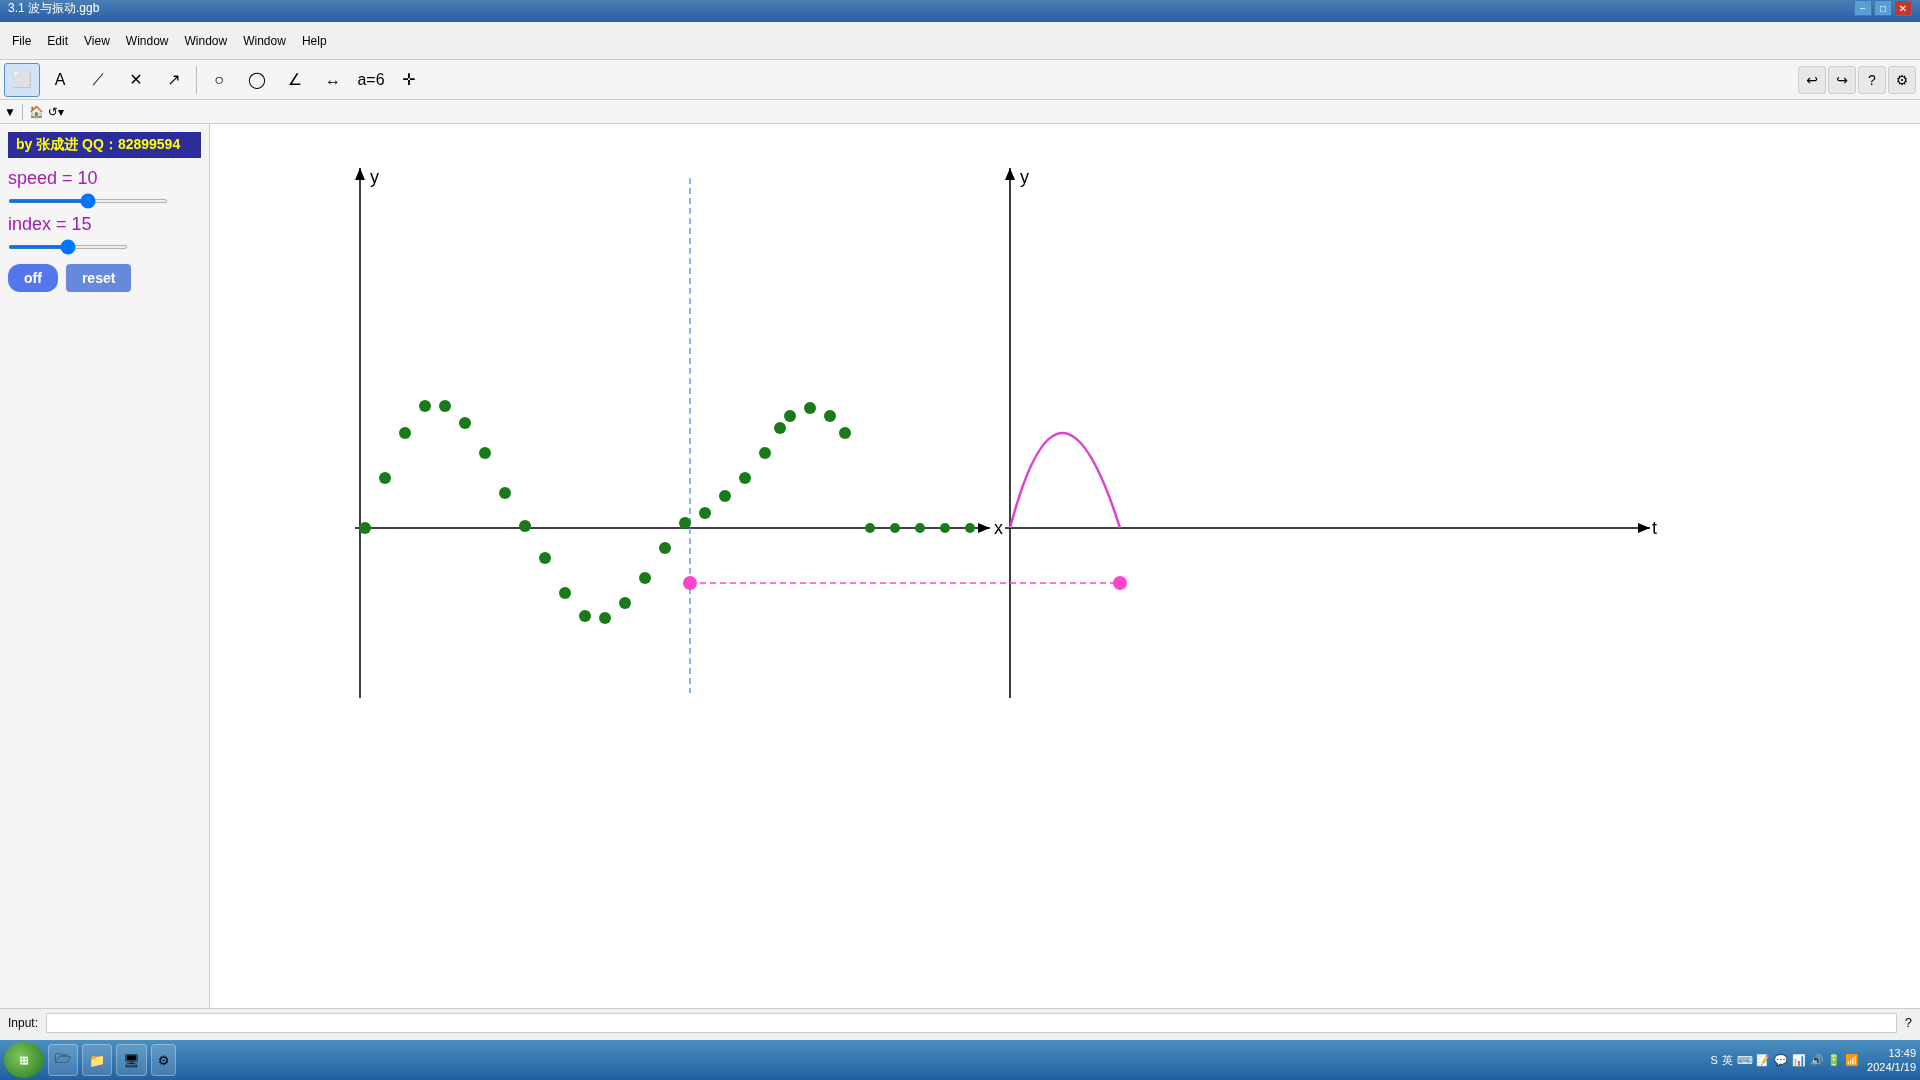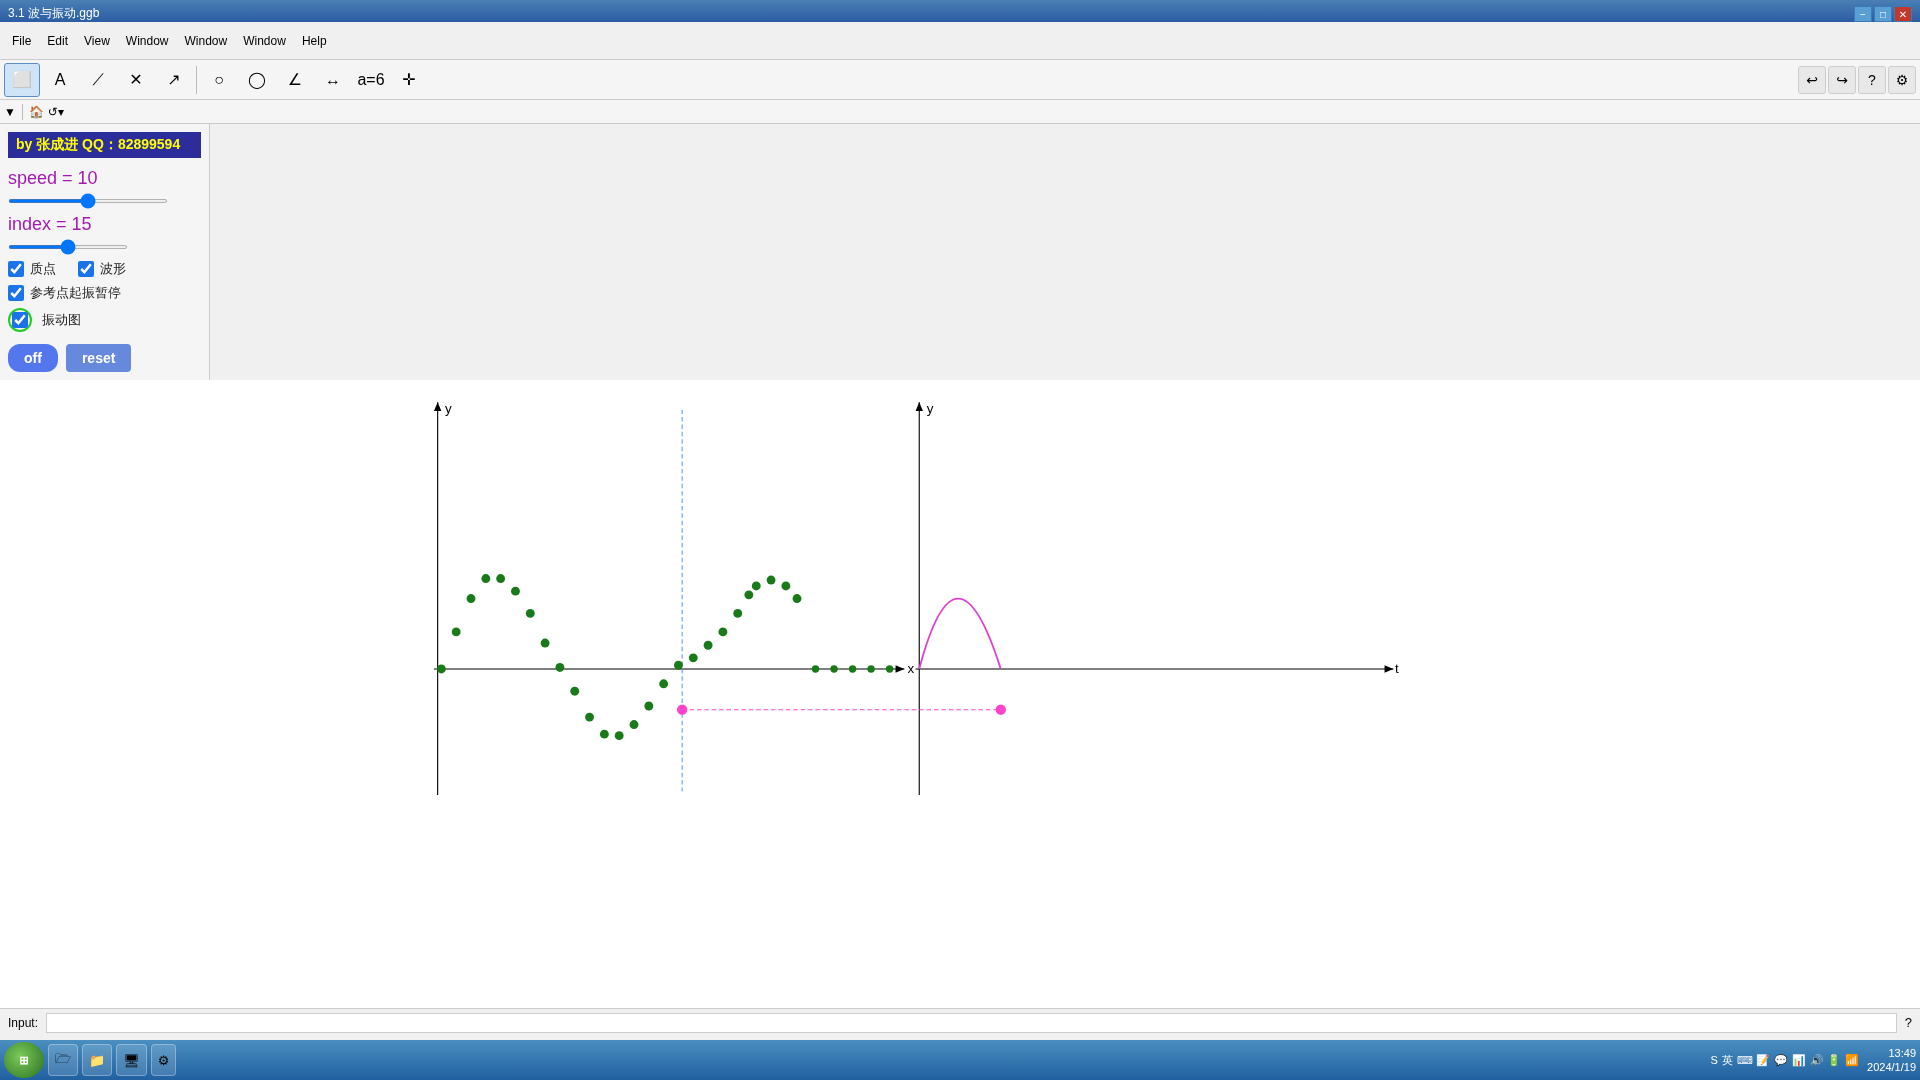--- a/index.html
+++ b/index.html
@@ -4,21 +4,21 @@
   <style>
     * { margin: 0; padding: 0; box-sizing: border-box; }
     body { width: 1920px; height: 1080px; overflow: hidden; background: #f0f0f0; font-family: Arial, sans-serif; font-size: 13px; }
 
     
     #titlebar {
       height: 22px;
       background: linear-gradient(to bottom, #4a7fb5, #2b5ca3);
       color: white;
       display: flex;
-      align-items: flex-end;
+      align-items: flex-start;
       padding: 0 8px;
       font-size: 12px;
       justify-content: space-between;
     }
     #titlebar .win-btns { display: flex; gap: 2px; }
     #titlebar .win-btn {
       width: 18px; height: 16px;
       background: #5a9fd4;
       border: 1px solid #3a7ab5;
       color: white;
@@ -75,21 +75,20 @@
       align-items: center;
       padding: 0 4px;
       gap: 4px;
       font-size: 12px;
     }
 
     
     #main {
       display: flex;
       height: calc(1080px - 22px - 22px - 40px - 24px - 28px - 24px);
-      flex-direction: column;
     }
 
     
     #left-panel {
       width: 210px;
       background: #f5f5f5;
       border-right: 1px solid #ccc;
       padding: 8px;
       position: relative;
     }
@@ -291,38 +290,20 @@
     <div class="slider-row">
       <div class="slider-label">speed = 10</div>
       <input type="range" min="0" max="20" value="10" style="width: 160px;">
     </div>
 
     <div class="slider-row">
       <div class="slider-label">index = 15</div>
       <input type="range" min="0" max="30" value="15" style="width: 120px;">
     </div>
 
-    <div style="margin-top:8px;">
-      <div class="checkbox-row">
-        <input type="checkbox" id="cb1" checked="" style="">
-        <label for="cb1">质点</label>
-        <input type="checkbox" id="cb2" checked="" style="margin-left: 16px;">
-        <label for="cb2">波形</label>
-      </div>
-      <div class="checkbox-row">
-        <input type="checkbox" id="cb3" checked="" style="">
-        <label for="cb3">参考点起振暂停</label>
-      </div>
-      <div class="checkbox-row">
-        <span style="border: 2px solid #22cc22; border-radius: 50%; padding: 2px; display:inline-flex;align-items:center;justify-content:center;">
-          <input type="checkbox" id="cb4" checked="" style="">
-        </span>
-        <label for="cb4" style="margin-left:4px;">振动图</label>
-      </div>
-    </div>
 
     <div class="btn-row">
       <button class="btn-off">off</button>
       <button class="btn-reset">reset</button>
     </div>
   </div>
 
   <div id="canvas-area">
     <svg id="wave-svg" viewBox="0 0 1710 880">
 

